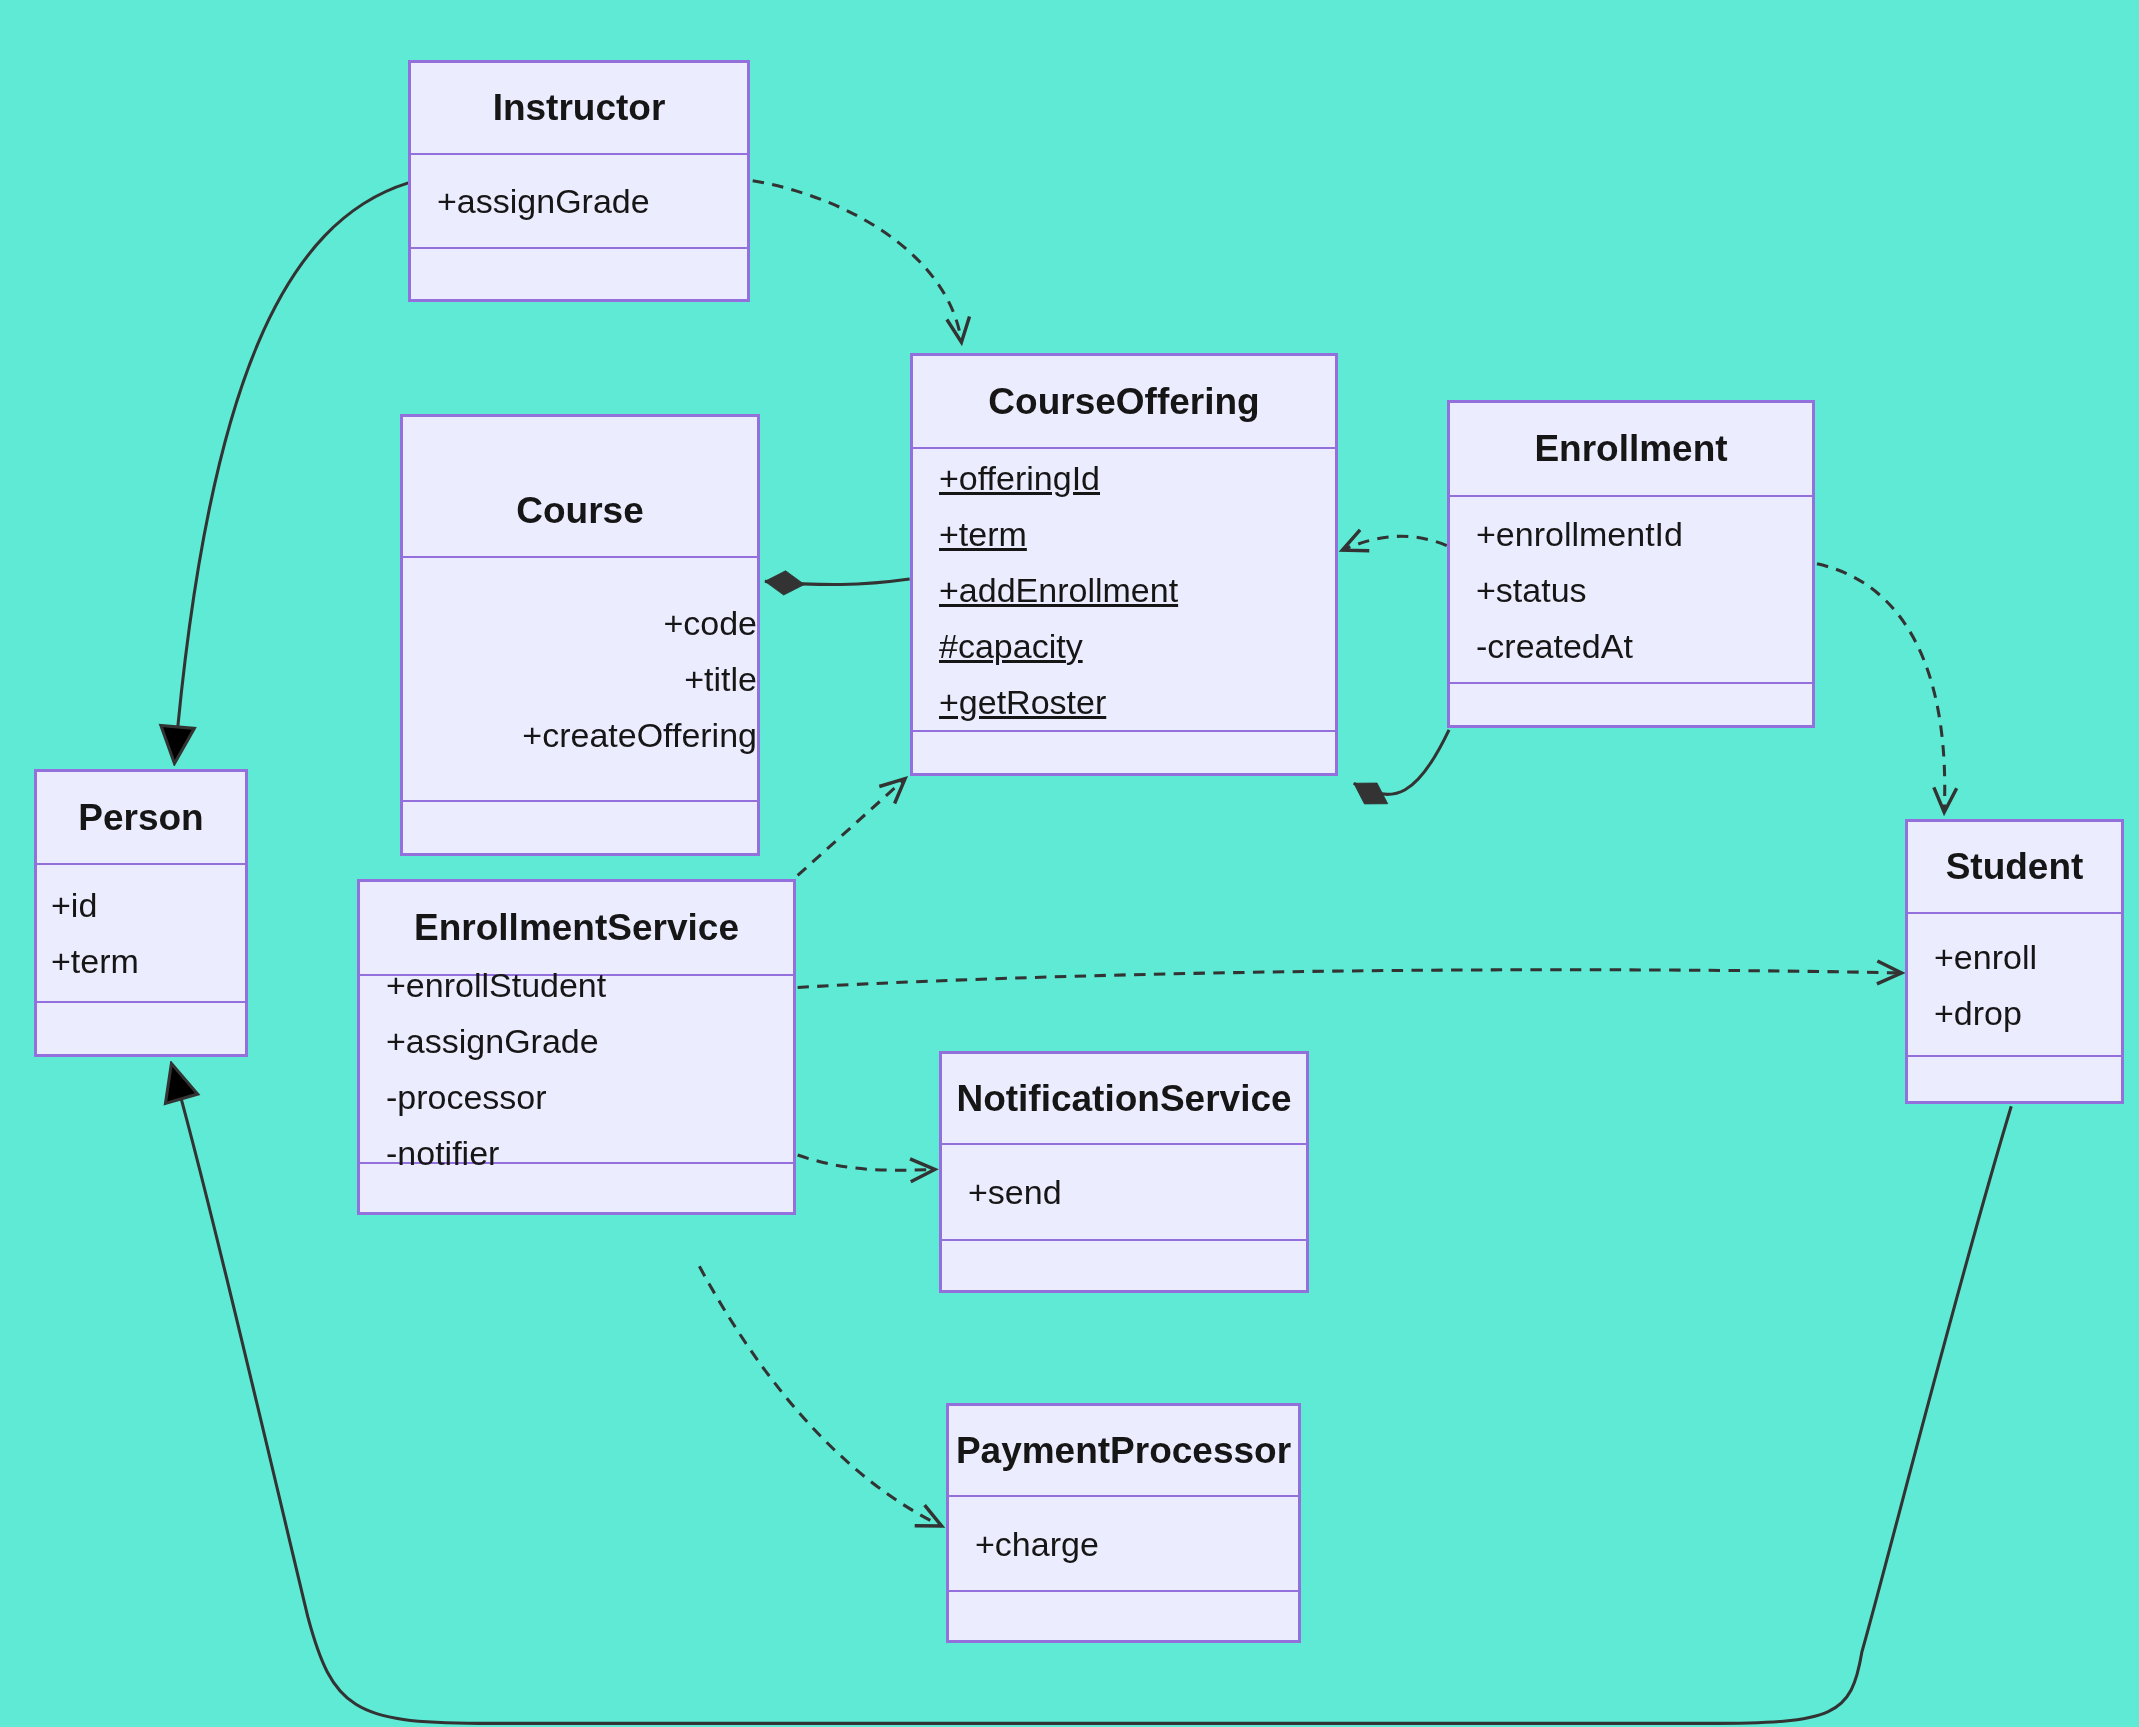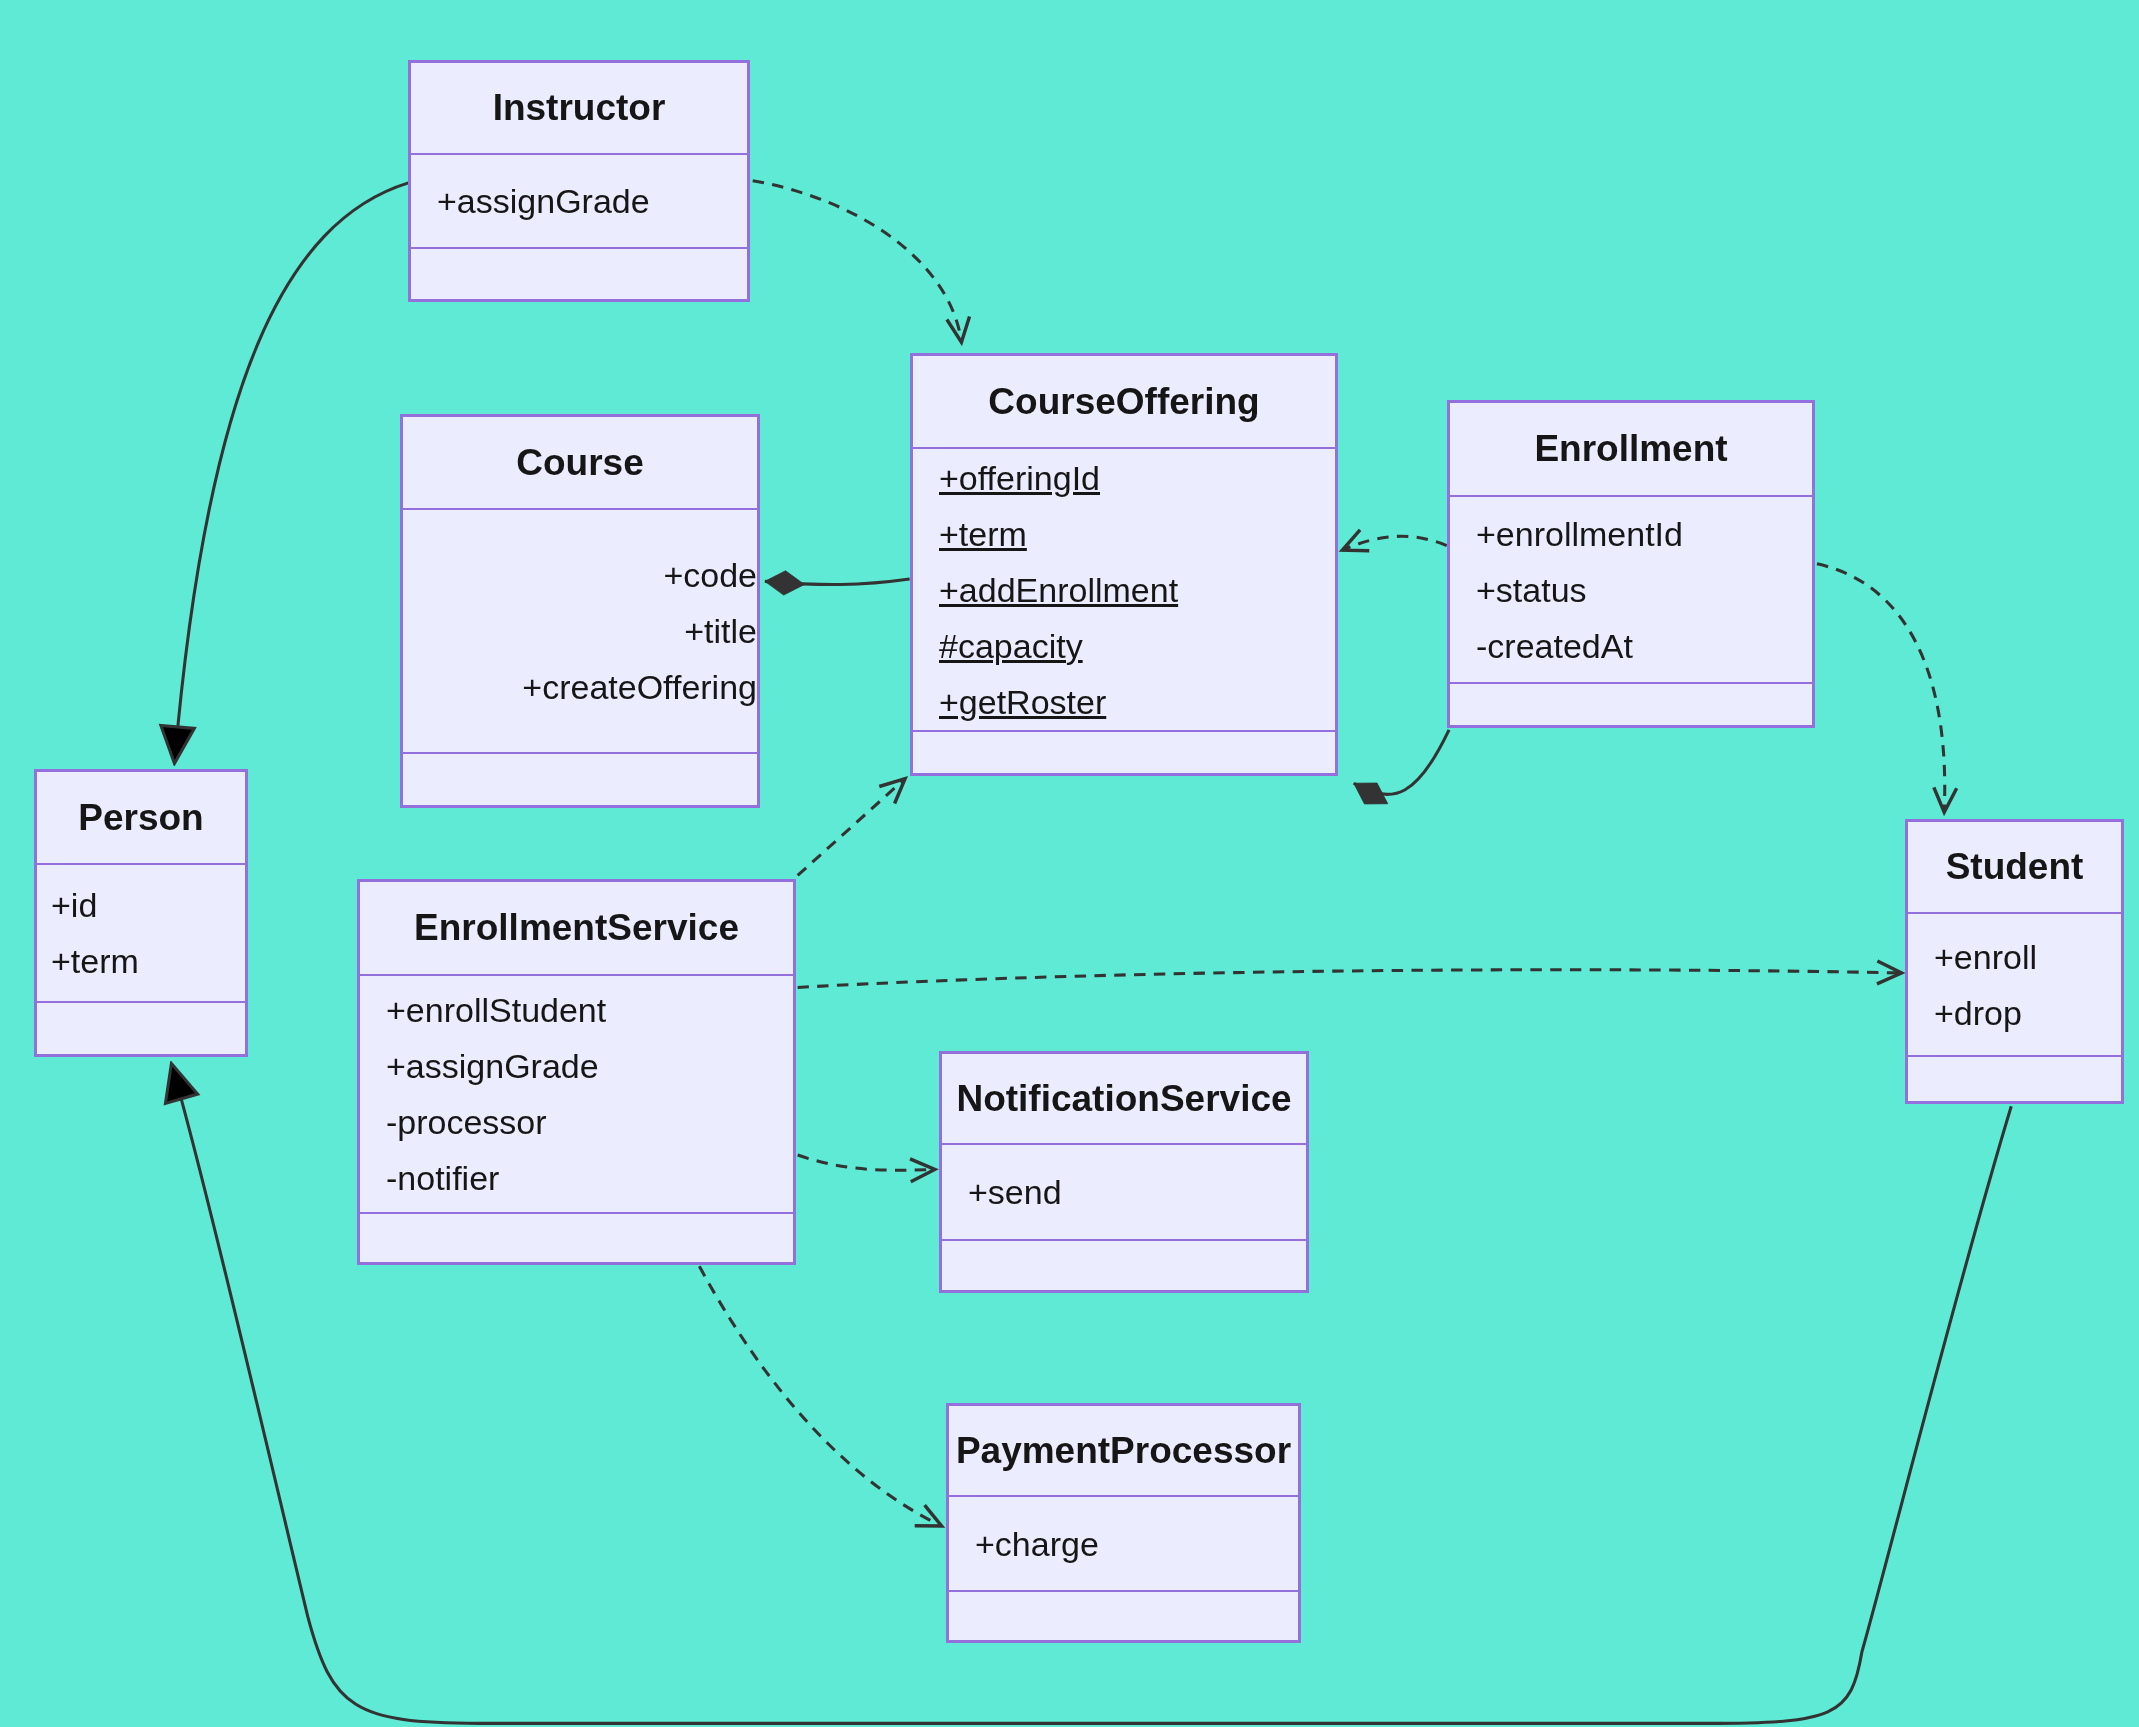--- a/index.html
+++ b/index.html
@@ -79,21 +79,21 @@
 
   <div class="uml-class" style="left:408px;top:60px;width:342px;">
     <div class="uml-title" style="height:90px;">Instructor</div>
     <div class="uml-attrs" style="height:94px;">
       <div>+assignGrade</div>
     </div>
     <div class="uml-methods" style="height:52px;"></div>
   </div>
 
   <div class="uml-class" style="left:400px;top:414px;width:360px;">
-    <div class="uml-title" style="height:91px;">Course</div>
+    <div class="uml-title" style="height:91px;margin-top:48px;">Course</div>
     <div class="uml-attrs" style="height:244px;align-items:flex-end;">
       <div>+code</div>
       <div>+title</div>
       <div>+createOffering</div>
     </div>
     <div class="uml-methods" style="height:53px;"></div>
   </div>
 
   <div class="uml-class" style="left:910px;top:353px;width:428px;">
     <div class="uml-title" style="height:91px;">CourseOffering</div>
@@ -121,21 +121,21 @@
     <div class="uml-title" style="height:91px;">Person</div>
     <div class="uml-attrs" style="height:138px;padding-left:14px;">
       <div>+id</div>
       <div>+term</div>
     </div>
     <div class="uml-methods" style="height:53px;"></div>
   </div>
 
   <div class="uml-class" style="left:357px;top:879px;width:439px;">
     <div class="uml-title" style="height:92px;">EnrollmentService</div>
-    <div class="uml-attrs" style="height:238px;">
+    <div class="uml-attrs" style="height:188px;">
       <div>+enrollStudent</div>
       <div>+assignGrade</div>
       <div>-processor</div>
       <div>-notifier</div>
     </div>
     <div class="uml-methods" style="height:50px;"></div>
   </div>
 
   <div class="uml-class" style="left:939px;top:1051px;width:370px;">
     <div class="uml-title" style="height:89px;">NotificationService</div>

